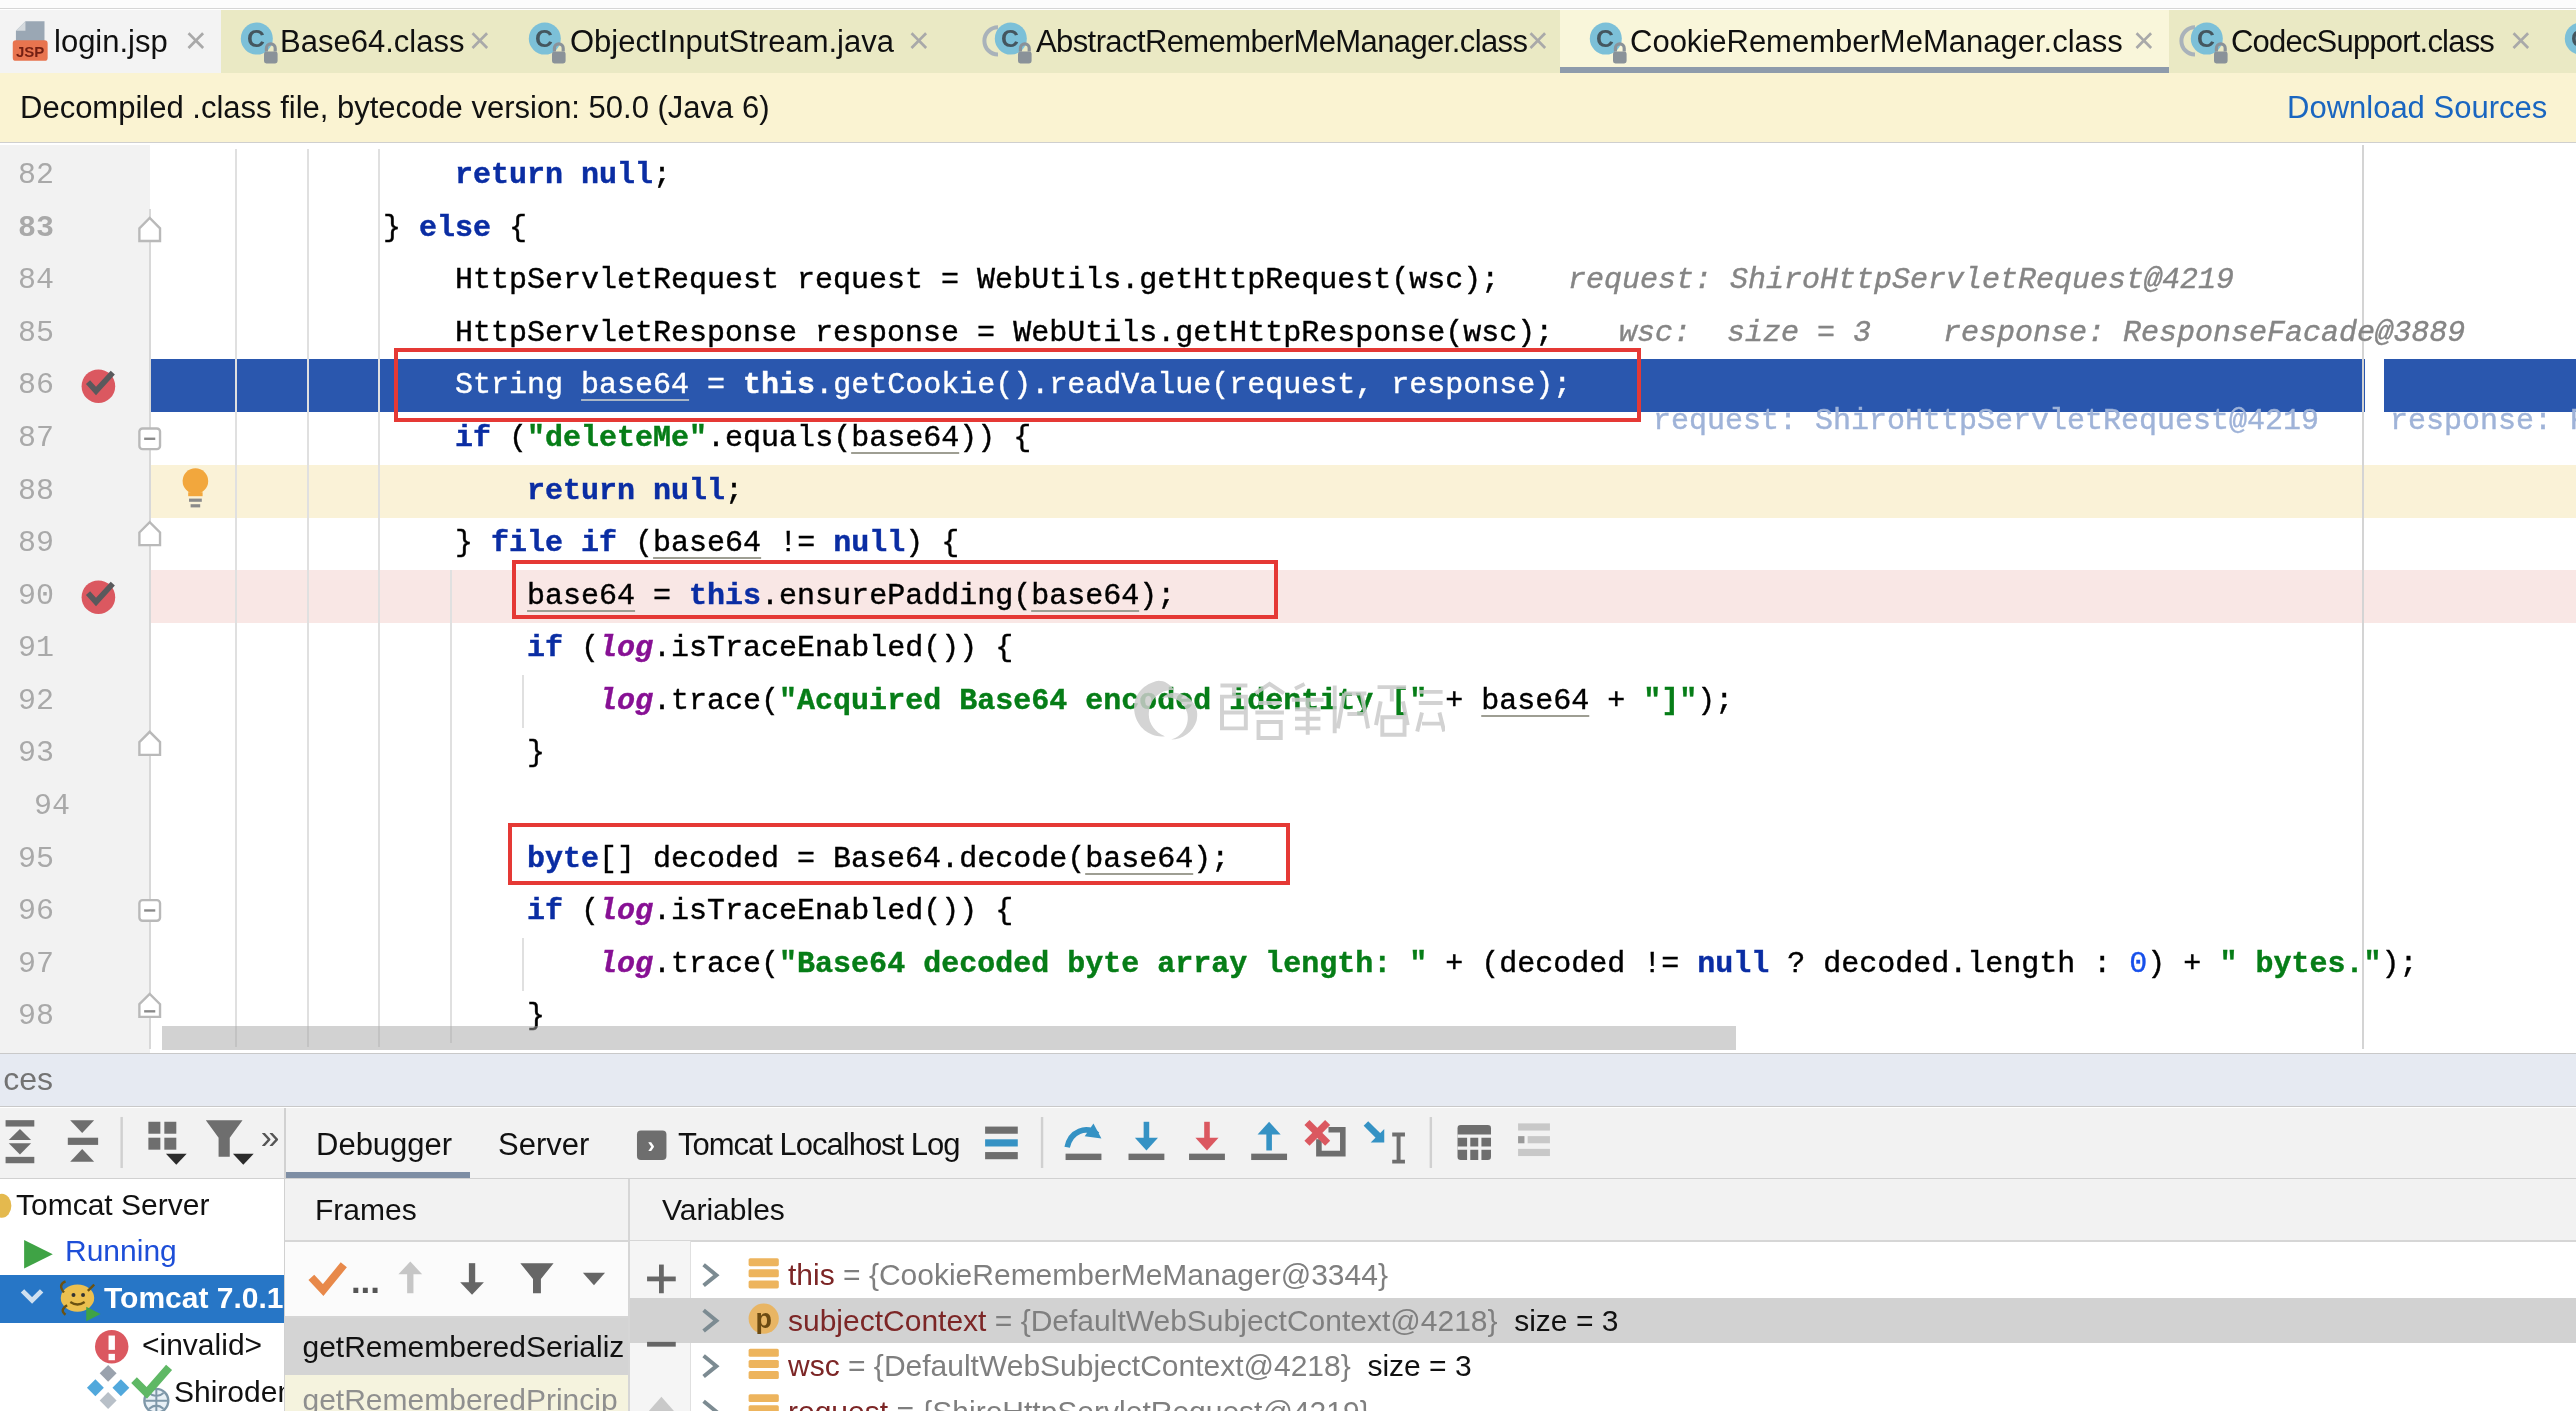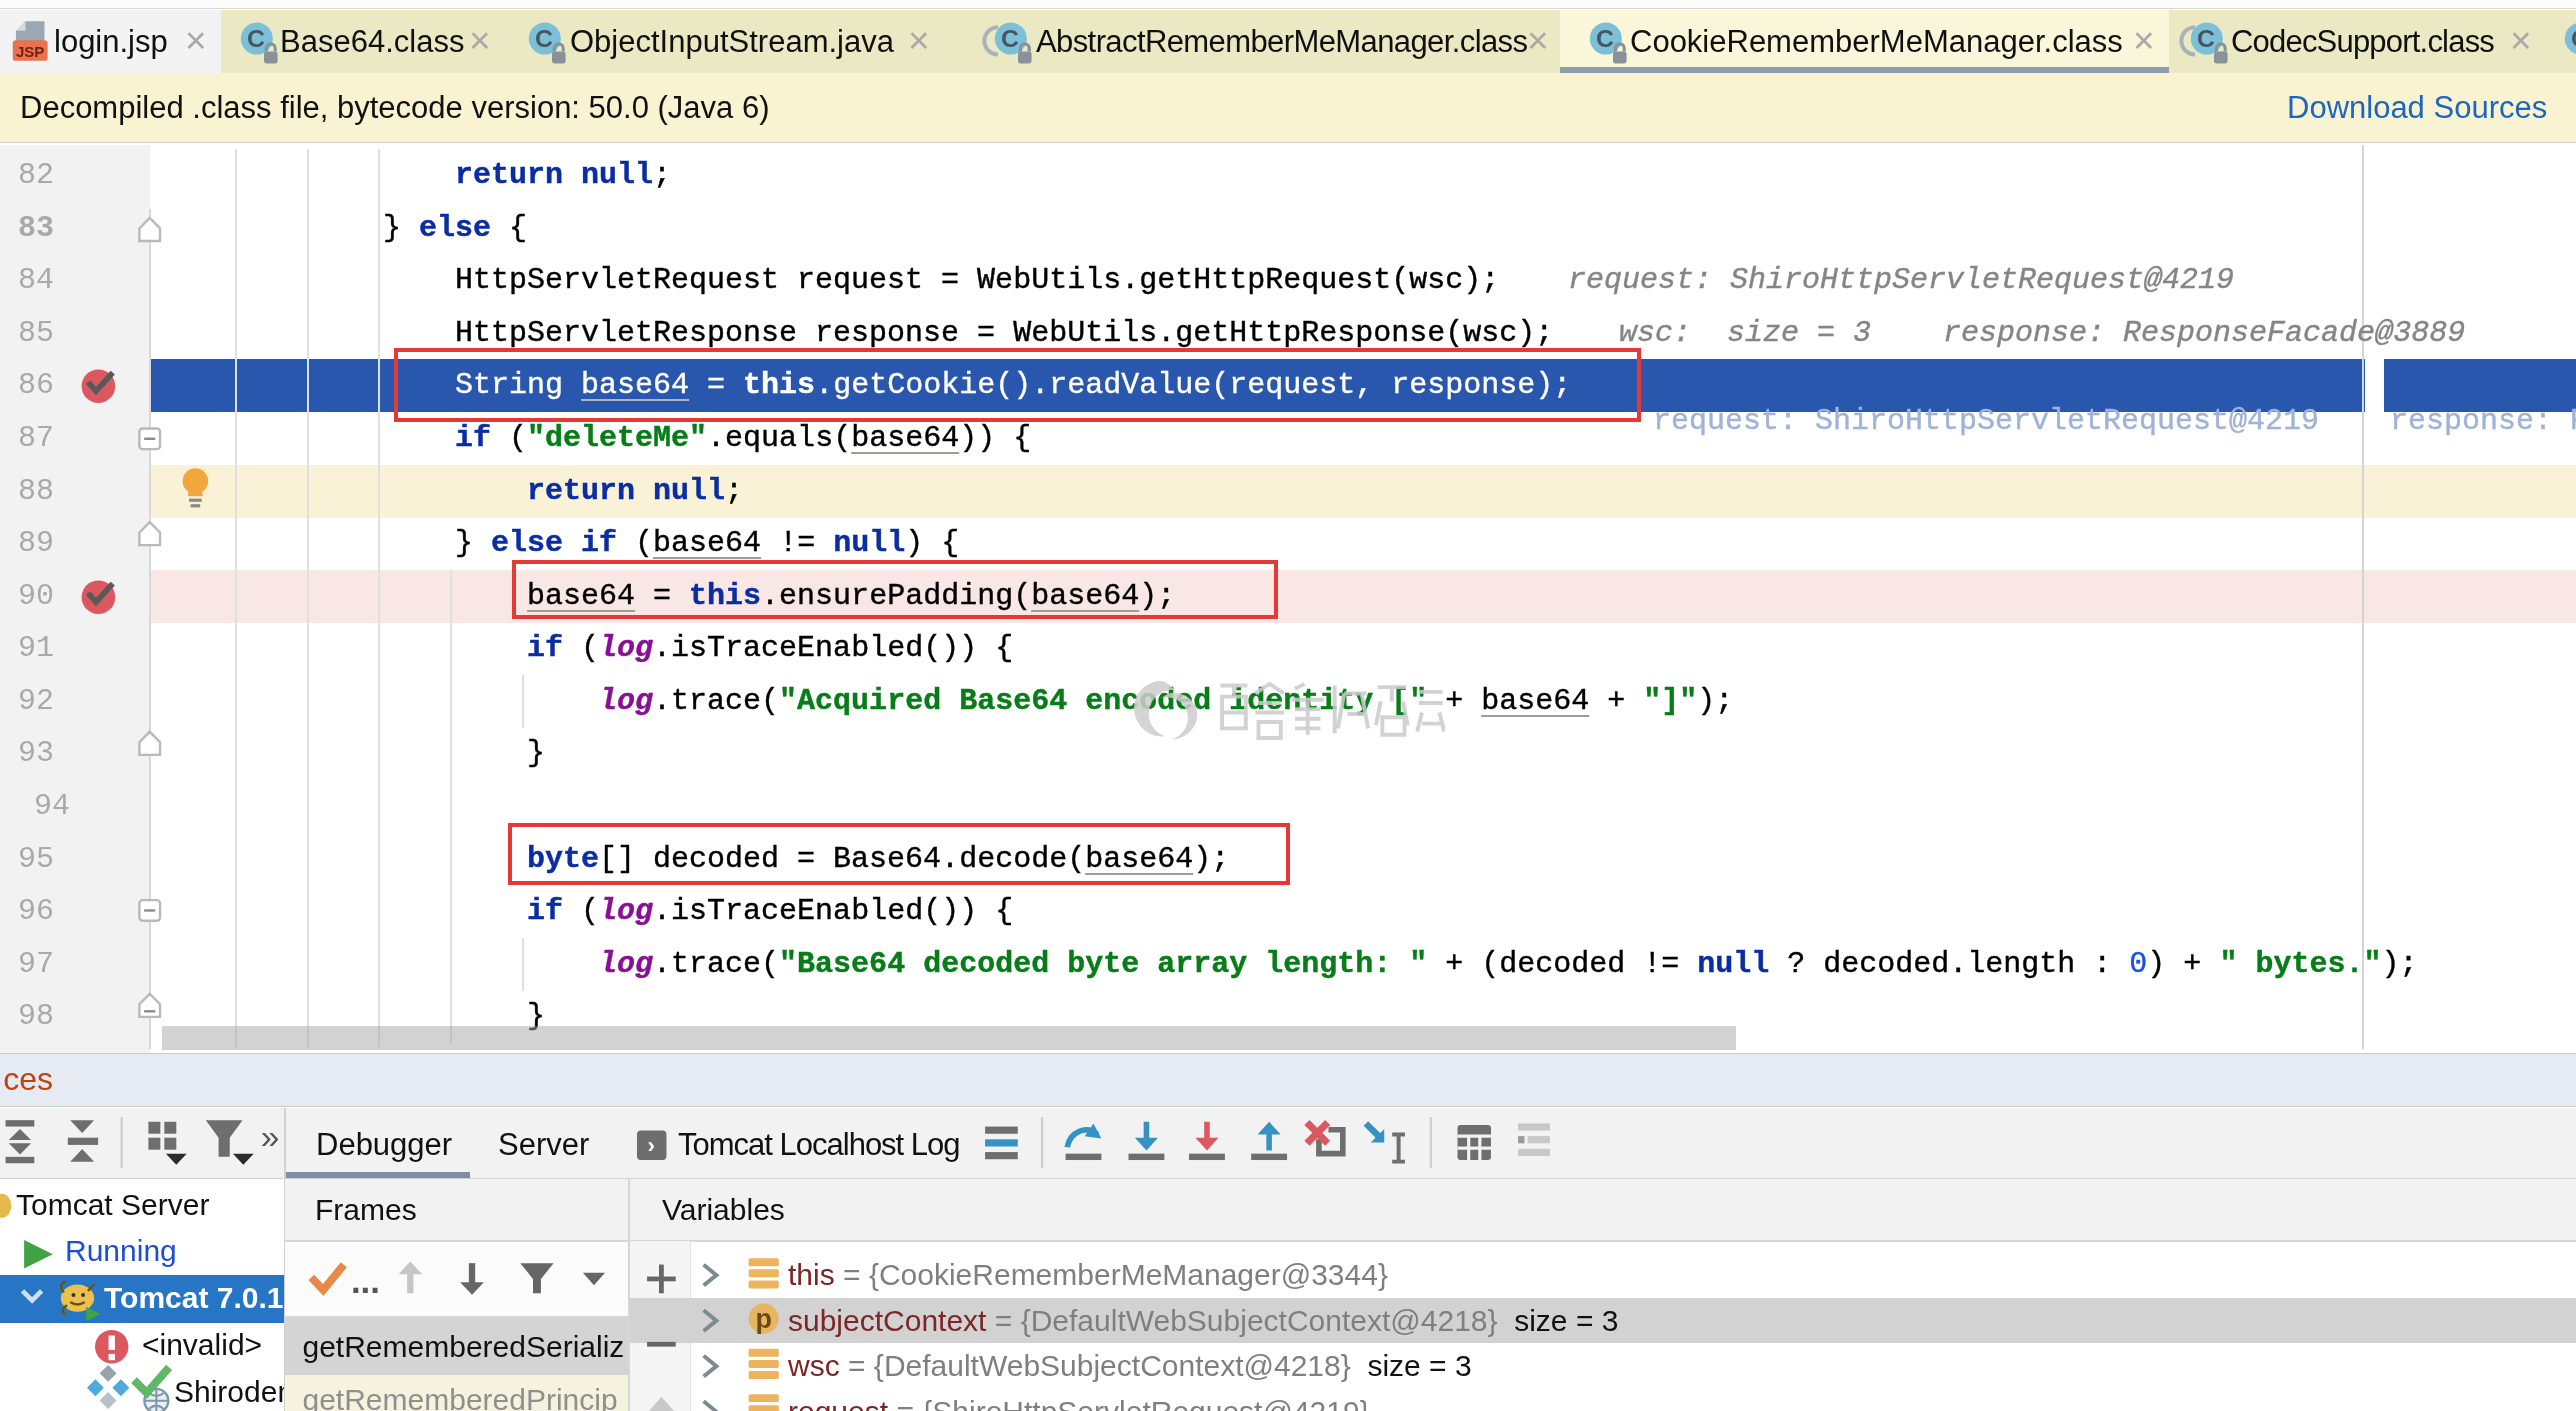--- a/index.html
+++ b/index.html
@@ -128,21 +128,21 @@
  <div class="a ln" style="left:0;top:793px;">97</div>
  <div class="a ln" style="left:0;top:845px;">98</div>
 
  <div class="a mono" style="left:239px;top:4px;">            <span class="kw">return null</span>;</div>
  <div class="a mono" style="left:239px;top:57px;">        } <span class="kw">else</span> {</div>
  <div class="a mono" style="left:239px;top:109px;">            HttpServletRequest request = WebUtils.<span class="it">getHttpRequest</span>(wsc);</div>
  <div class="a mono" style="left:239px;top:162px;">            HttpServletResponse response = WebUtils.<span class="it">getHttpResponse</span>(wsc);</div>
  <div class="a mono w" style="left:239px;top:214px;">            String <span class="unw">base64</span> = <b>this</b>.getCookie().readValue(request, response);</div>
  <div class="a mono" style="left:239px;top:267px;">            <span class="kw">if</span> (<span class="st">"deleteMe"</span>.equals(<span class="un">base64</span>)) {</div>
  <div class="a mono" style="left:239px;top:320px;">                <span class="kw">return null</span>;</div>
- <div class="a mono" style="left:239px;top:372px;">            } <span class="kw">else if</span> (<span class="un">base64</span> != <span class="kw">null</span>) {</div>
+ <div class="a mono" style="left:239px;top:372px;">            } <span class="kw">file if</span> (<span class="un">base64</span> != <span class="kw">null</span>) {</div>
  <div class="a mono" style="left:239px;top:425px;">                <span class="un">base64</span> = <span class="kw">this</span>.ensurePadding(<span class="un">base64</span>);</div>
  <div class="a mono" style="left:239px;top:477px;">                <span class="kw">if</span> (<span class="lg">log</span>.isTraceEnabled()) {</div>
  <div class="a mono" style="left:239px;top:530px;">                    <span class="lg">log</span>.trace(<span class="st">"Acquired Base64 encoded identity ["</span> + <span class="un">base64</span> + <span class="st">"]"</span>);</div>
  <div class="a mono" style="left:239px;top:582px;">                }</div>
  <div class="a mono" style="left:239px;top:688px;">                <span class="kw">byte</span>[] decoded = Base64.<span class="it">decode</span>(<span class="un">base64</span>);</div>
  <div class="a mono" style="left:239px;top:740px;">                <span class="kw">if</span> (<span class="lg">log</span>.isTraceEnabled()) {</div>
  <div class="a mono" style="left:239px;top:793px;">                    <span class="lg">log</span>.trace(<span class="st">"Base64 decoded byte array length: "</span> + (decoded != <span class="kw">null</span> ? decoded.length : <span class="num">0</span>) + <span class="st">" bytes."</span>);</div>
  <div class="a mono" style="left:239px;top:845px;">                }</div>
 
  <div class="a mono hint" style="left:1568px;top:109px;">request: ShiroHttpServletRequest@4219</div>
@@ -151,21 +151,21 @@
  <div class="a mono it" style="left:2390px;top:214px;color:#9fb3d8;">response: Res</div>
 
  <div class="a" style="left:162px;top:881px;width:1574px;height:24px;background:rgba(165,165,165,0.5);"></div>
 </div>
 
 <div class="a" style="left:394px;top:348px;width:1239px;height:66px;border:4px solid #e53935;"></div>
 <div class="a" style="left:512px;top:560px;width:758px;height:51px;border:4px solid #e53935;"></div>
 <div class="a" style="left:508px;top:823px;width:774px;height:54px;border:4px solid #e53935;"></div>
 
 <div class="a" style="left:0;top:1053px;width:2576px;height:54px;background:#e6eaf2;border-top:1.6px solid #c9c9c9;border-bottom:1.6px solid #c9c9c9;box-sizing:border-box;"></div>
-<div class="a ui" style="left:3.2px;top:1053px;line-height:53px;font-size:32px;color:#c2410c;">ces</div>
+<div class="a ui" style="left:3.2px;top:1053px;line-height:53px;font-size:32px;color:#737373;">ces</div>
 
 <div class="a" style="left:0;top:1108px;width:2576px;height:304px;background:#f2f2f2;"></div>
 
 <div class="a ui" style="left:316px;top:1114px;line-height:62px;font-size:31px;color:#111;">Debugger</div>
 <div class="a" style="left:285px;top:1172px;width:185px;height:6.4px;background:#7e8ea4;"></div>
 <div class="a ui" style="left:498px;top:1114px;line-height:62px;font-size:31px;color:#111;">Server</div>
 <div class="a ui" style="left:678px;top:1114px;line-height:62px;font-size:31px;color:#111;letter-spacing:-1px;">Tomcat Localhost Log</div>
 <div class="a" style="left:0;top:1178px;width:2576px;height:1.6px;background:#d1d1d1;"></div>
 <div class="a" style="left:284px;top:1108px;width:1.6px;height:304px;background:#d1d1d1;"></div>
 

